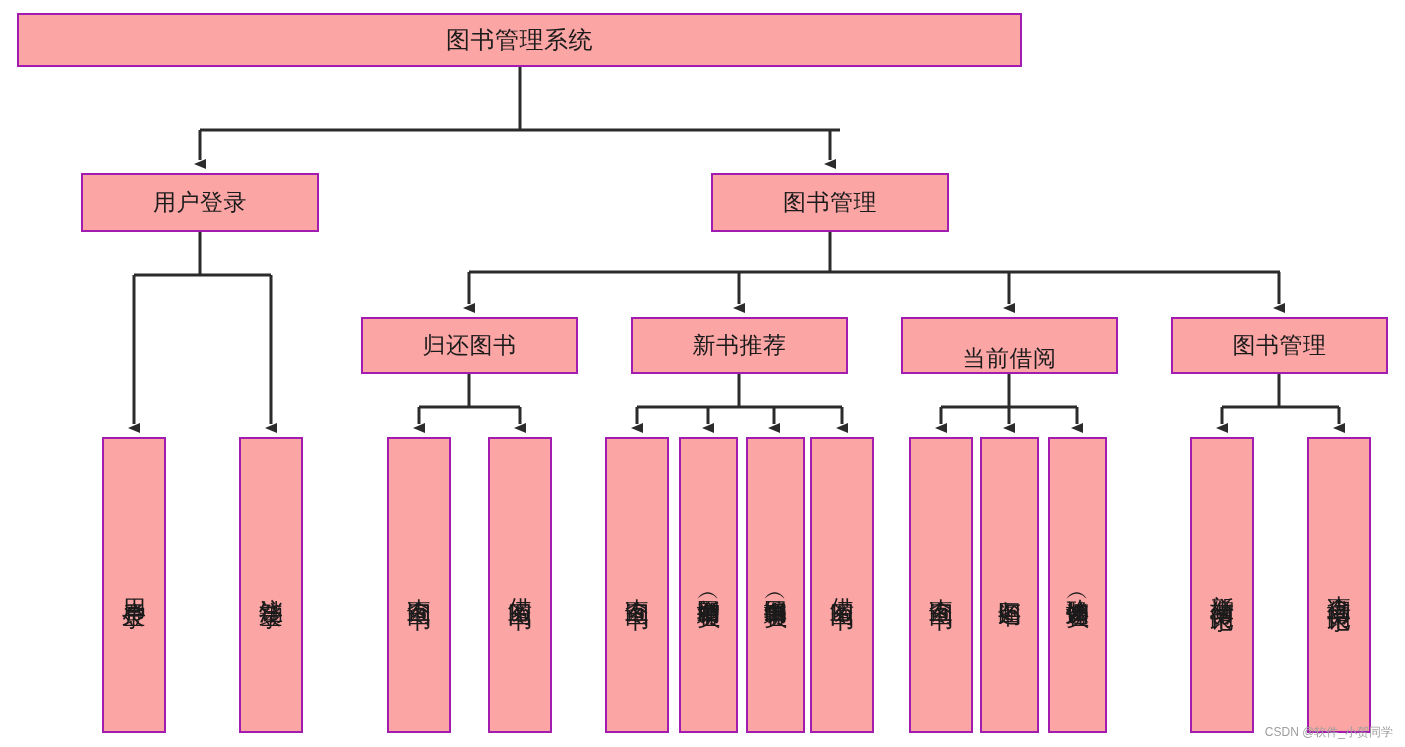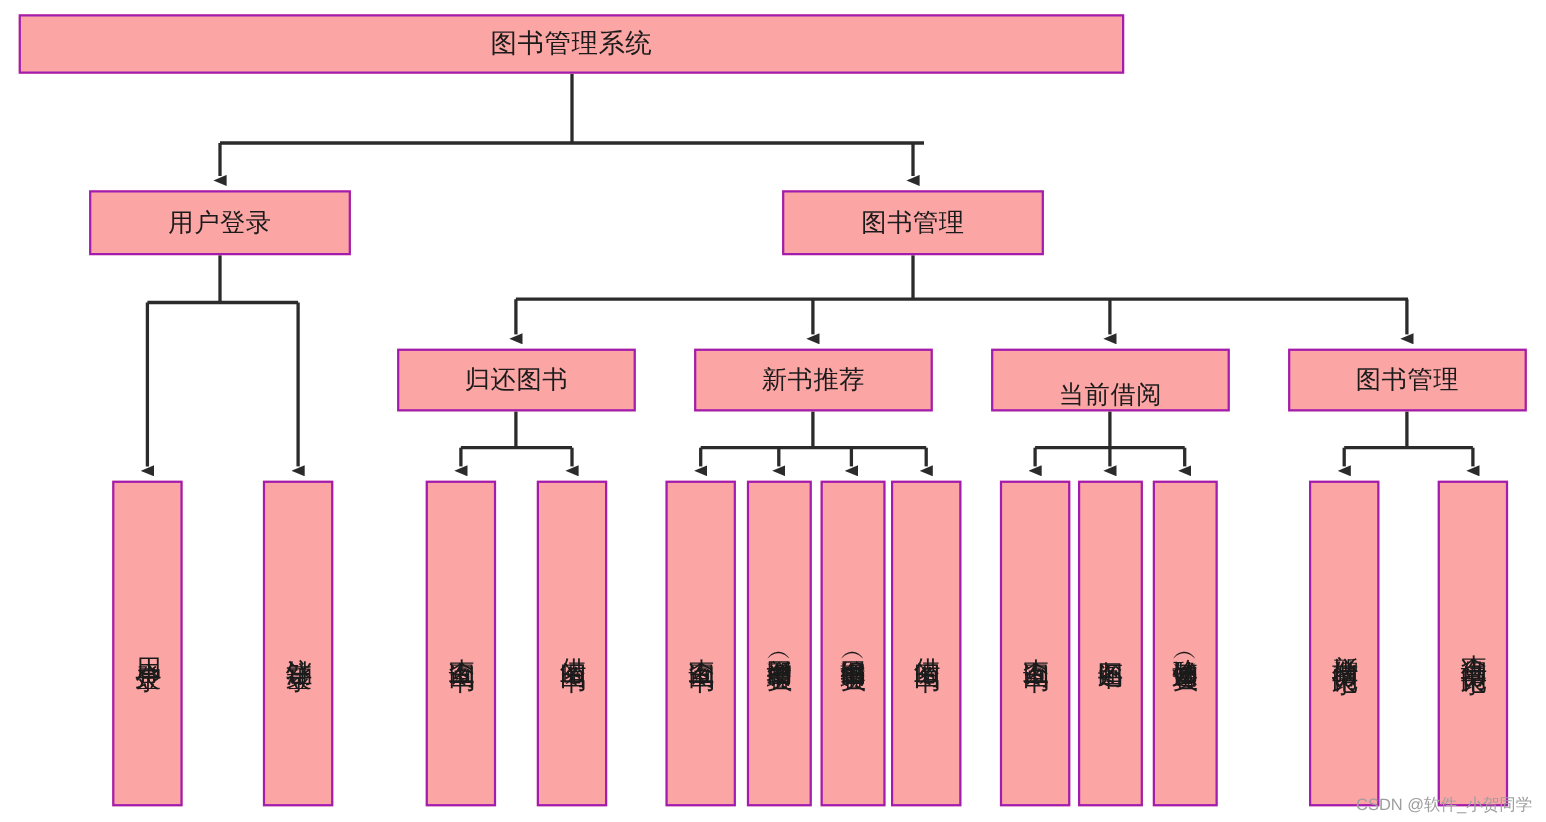--- a/index.html
+++ b/index.html
@@ -59,21 +59,21 @@
     letter-spacing: 3px;
   }
   .node.vertical.narrow .label {
     font-size: 23px;
     letter-spacing: 1px;
   }
   #watermark {
     position: absolute;
     right: 12px;
     bottom: 6px;
-    font-size: 15px;
+    font-size: 12px;
     color: #9e9e9e;
     white-space: nowrap;
     user-select: none;
   }
 </style>
 </head>
 <body>
 
 <div id="canvas">
 

